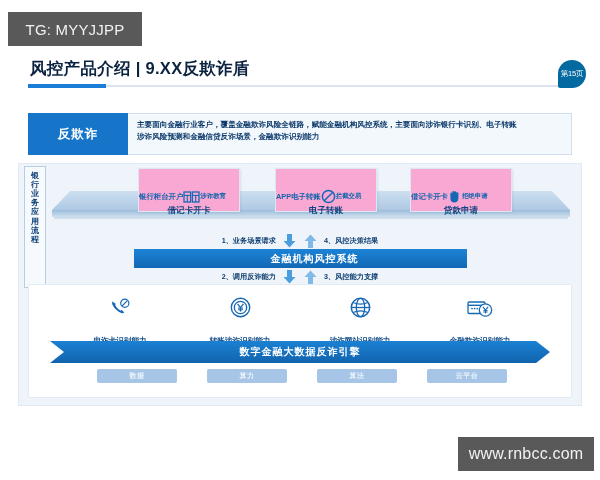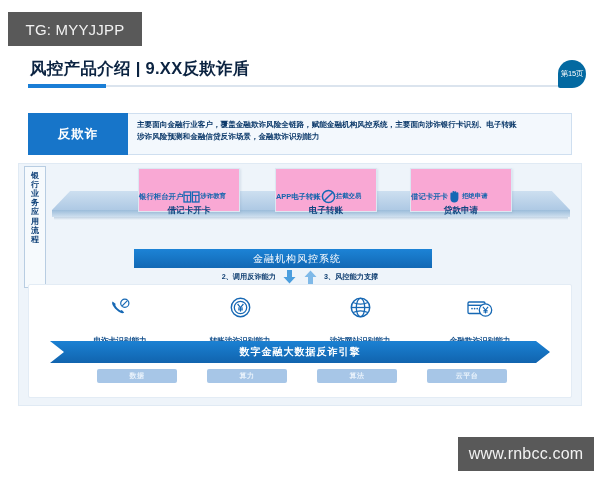--- a/index.html
+++ b/index.html
@@ -160,23 +160,23 @@
   .flowtxt {
     color: #103f72; font-size: 7.2px; font-weight: bold; white-space: nowrap;
   }
   .arrow-dn, .arrow-up {
     width: 15px; height: 14px;
   }
 
   
   #core-bar {
     position: absolute; left: 134px; top: 249px;
-    width: 298px; height: 19px;
+    width: 333px; height: 19px;
     background: linear-gradient(to bottom, #1c83d6, #1268b4);
-    color: #ffffff; font-size: 10px; font-weight: normal;
+    color: #ffffff; font-size: 10px; font-weight: bold;
     display: flex; align-items: center; justify-content: center;
     letter-spacing: 1px;
     padding-left: 28px;
   }
 
   
   #cap-panel {
     position: absolute; left: 28px; top: 284px;
     width: 544px; height: 114px;
     background: #ffffff;
@@ -294,20 +294,30 @@
         <path d="M2.4 7.2 V4.6 a1 1 0 0 1 2 0 V3.0 a1 1 0 0 1 2 0 V3.2 a1 1 0 0 1 2 0 V4.2 a1 1 0 0 1 2 0 V9.2 c0 2.6 -1.6 4.4 -4.2 4.4 c-2.3 0 -3.8 -1.5 -3.8 -3.8 Z" fill="#1668b4"></path>
       </svg>
     </div>
     <div class="card-sub">拒绝申请</div>
   </div>
 
   <div class="stage-label" style="left:138px; width:102px;">借记卡开卡</div>
   <div class="stage-label" style="left:275px; width:102px;">电子转账</div>
   <div class="stage-label" style="left:410px; width:102px;">贷款申请</div>
 
+  <div class="flowrow" style="left:190px; top:233px; width:220px;">
+    <span class="flowtxt">1、业务场景请求</span>
+    <svg class="arrow-dn" viewBox="0 0 15 14">
+      <path d="M5 0 h5 v7 h3.5 L7.5 13.5 L1.5 7 H5 Z" fill="#4b9ede"></path>
+    </svg>
+    <svg class="arrow-up" viewBox="0 0 15 14">
+      <path d="M7.5 0.5 L13.5 7 H10 v7 H5 V7 H1.5 Z" fill="#7fb9e8"></path>
+    </svg>
+    <span class="flowtxt">4、风控决策结果</span>
+  </div>
 
   <div id="core-bar">金融机构风控系统</div>
 
   <div class="flowrow" style="left:190px; top:269px; width:220px;">
     <span class="flowtxt">2、调用反诈能力</span>
     <svg class="arrow-dn" viewBox="0 0 15 14">
       <path d="M5 0 h5 v7 h3.5 L7.5 13.5 L1.5 7 H5 Z" fill="#4b9ede"></path>
     </svg>
     <svg class="arrow-up" viewBox="0 0 15 14">
       <path d="M7.5 0.5 L13.5 7 H10 v7 H5 V7 H1.5 Z" fill="#7fb9e8"></path>

